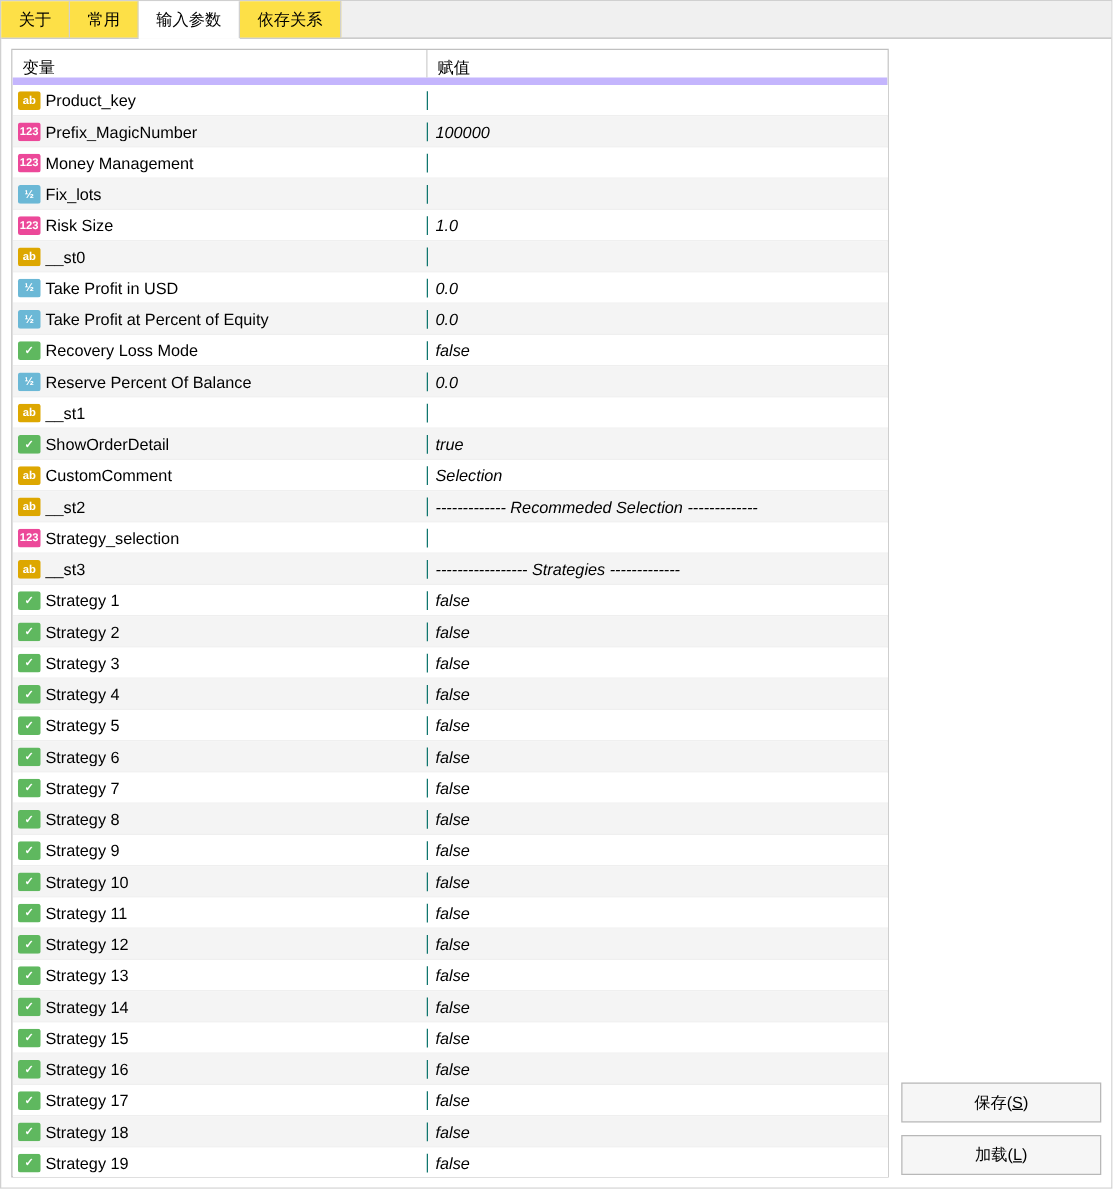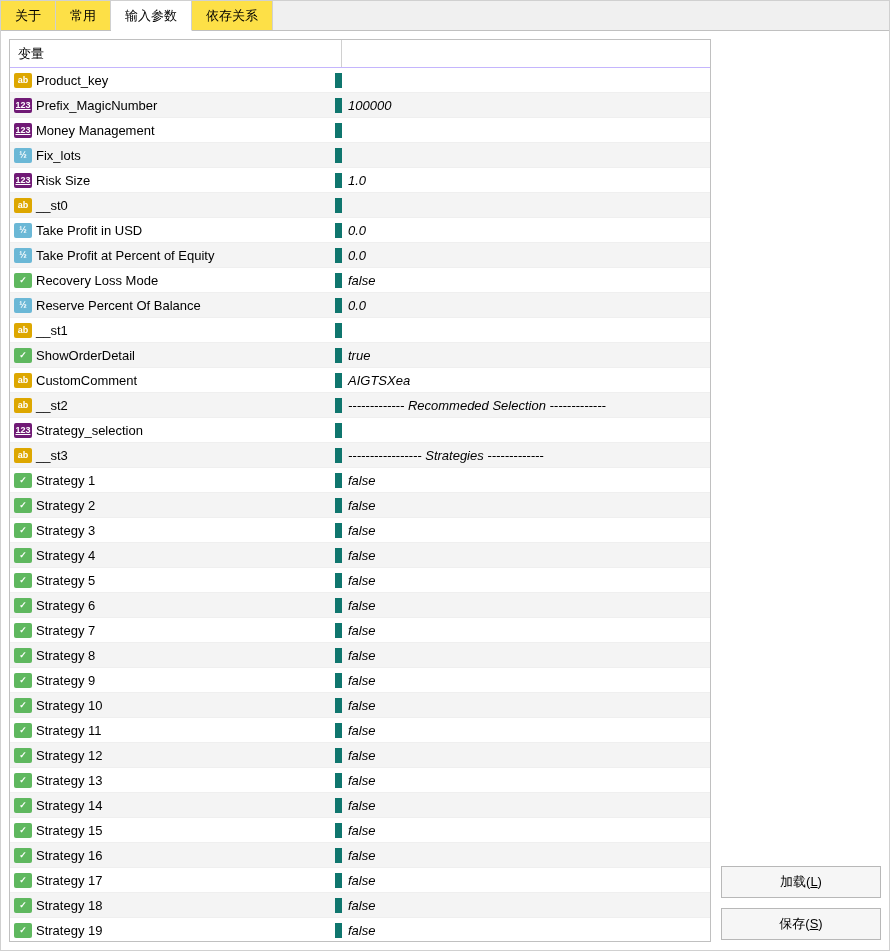--- a/index.html
+++ b/index.html
@@ -51,21 +51,21 @@
       border: 1px solid #c0c0c0;
       background: #ffffff;
       overflow: hidden;
       position: relative;
       display: flex;
       flex-direction: column;
     }
     .table-header {
       display: flex;
       background: #ffffff;
-      border-bottom: 1px solid #c4b5fd;
+      border-bottom: 6px solid #c4b5fd;
       height: 28px;
       font-size: 13px;
       font-weight: normal;
     }
     .th-var {
       width: 332px;
       padding: 5px 8px;
       border-right: 1px solid #d0d0d0;
     }
     .th-val {
@@ -90,21 +90,21 @@
     .row:nth-child(even) { background: #f4f4f4; }
     .row:nth-child(odd) { background: #ffffff; }
     .cell-var {
       width: 332px;
       padding: 0 4px;
       display: flex;
       align-items: center;
       gap: 4px;
       white-space: nowrap;
       overflow: hidden;
-      border-right: 7px solid #0f766e;
+      border-right: 1px solid #0f766e;
     }
     .cell-val {
       flex: 1;
       padding: 0 6px;
       white-space: nowrap;
       overflow: hidden;
       font-style: italic;
     }
     .type-icon {
       width: 18px;
@@ -112,21 +112,21 @@
       border-radius: 2px;
       font-size: 9px;
       font-weight: bold;
       color: #fff;
       display: inline-flex;
       align-items: center;
       justify-content: center;
       flex-shrink: 0;
     }
     .ico-str  { background: #dda700; }
-    .ico-int  { background: #701a75; text-decoration: underline; }
+    .ico-int  { background: #ec4899; }
     .ico-dbl  { background: #6bb8d6; }
     .ico-bool { background: #5fb85f; }
     .sidebar {
       width: 160px;
       display: flex;
       flex-direction: column;
       justify-content: flex-end;
       gap: 10px;
       padding-bottom: 2px;
     }
@@ -148,20 +148,21 @@
     <div class="tab">关于</div>
     <div class="tab">常用</div>
     <div class="tab active">输入参数</div>
     <div class="tab">依存关系</div>
   </div>
 
   <div class="content-area">
     <div class="table-wrap">
       <div class="table-header">
         <div class="th-var">变量</div>
+        <div class="th-val">赋值</div>
       </div>
       <div class="table-body" id="tbody">
           <div class="row">
             <div class="cell-var">
               <span class="type-icon ico-str">ab</span>
               <span>Product_key</span>
             </div>
             <div class="cell-val"></div>
           </div>
           <div class="row">
@@ -235,21 +236,21 @@
               <span class="type-icon ico-bool">✓</span>
               <span>ShowOrderDetail</span>
             </div>
             <div class="cell-val">true</div>
           </div>
           <div class="row">
             <div class="cell-var">
               <span class="type-icon ico-str">ab</span>
               <span>CustomComment</span>
             </div>
-            <div class="cell-val">AIGTSXea</div>
+            <div class="cell-val">Selection</div>
           </div>
           <div class="row">
             <div class="cell-var">
               <span class="type-icon ico-str">ab</span>
               <span>__st2</span>
             </div>
             <div class="cell-val">------------- Recommeded Selection -------------</div>
           </div>
           <div class="row">
             <div class="cell-var">
@@ -395,20 +396,20 @@
               <span class="type-icon ico-bool">✓</span>
               <span>Strategy 19</span>
             </div>
             <div class="cell-val">false</div>
           </div>
         </div>
     </div>
 
     <div class="sidebar">
       <button class="btn">
-        <span>加载</span>(<u>L</u>)
+        <span>保存</span>(<u>S</u>)
       </button>
       <button class="btn">
-        <span>保存</span>(<u>S</u>)
+        <span>加载</span>(<u>L</u>)
       </button>
     </div>
   </div>
 </div>
 
 </body></html>

